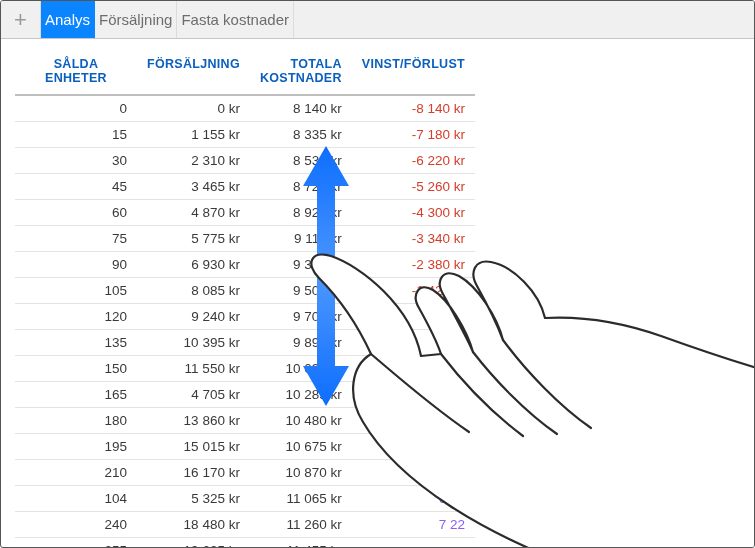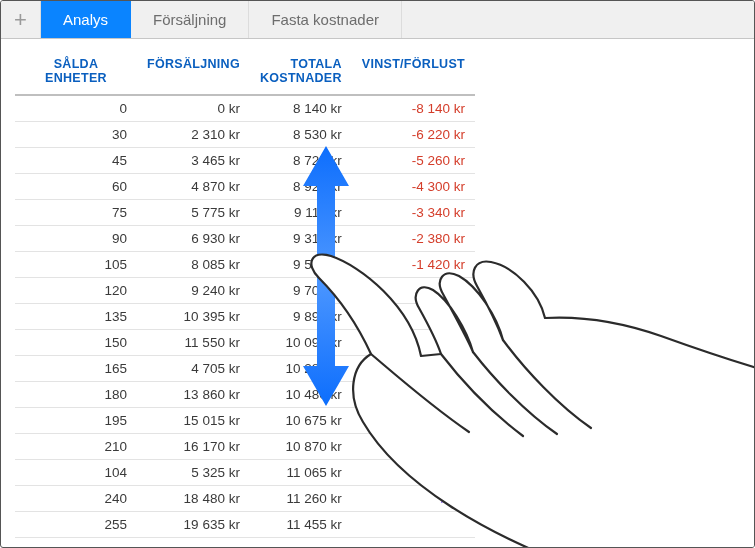--- a/index.html
+++ b/index.html
@@ -25,21 +25,21 @@
     width:40px;
     display:flex;
     align-items:center;
     justify-content:center;
     color:#9a9a9a;
     font-size:22px;
     font-weight:300;
     border-right:1px solid #dcdcdc;
   }
   .tab {
-    padding:0 22px;
+    padding:0 4px;
     display:flex;
     align-items:center;
     font-size:15px;
     color:#6d6d6d;
     border-right:1px solid #dcdcdc;
     cursor:pointer;
   }
   .tab.active {
     background:#0a84ff;
     color:#fff;
@@ -117,20 +117,26 @@
 KOSTNADER</th>
         <th>VINST/FÖRLUST</th>
       </tr>
     </thead>
     <tbody id="tbody">
         <tr>
           <td>0</td>
           <td>0 kr</td>
           <td>8 140 kr</td>
           <td class="loss">-8 140 kr</td>
+        </tr>
+        <tr>
+          <td>15</td>
+          <td>1 155 kr</td>
+          <td>8 335 kr</td>
+          <td class="loss">-7 180 kr</td>
         </tr>
         <tr>
           <td>30</td>
           <td>2 310 kr</td>
           <td>8 530 kr</td>
           <td class="loss">-6 220 kr</td>
         </tr>
         <tr>
           <td>45</td>
           <td>3 465 kr</td>

